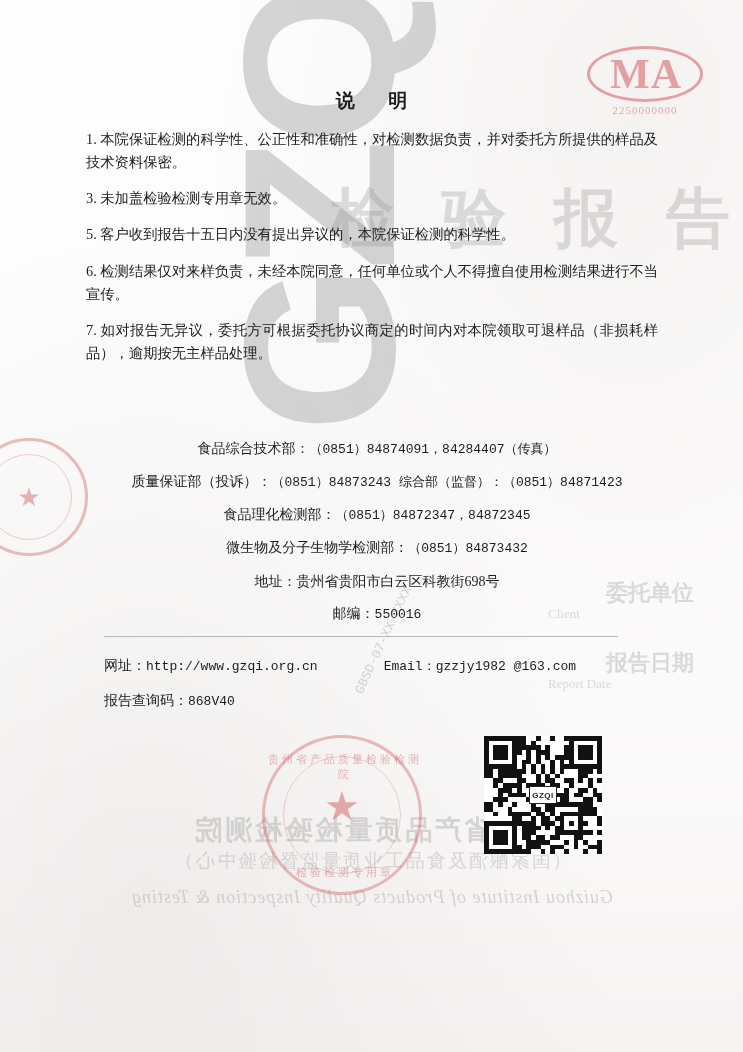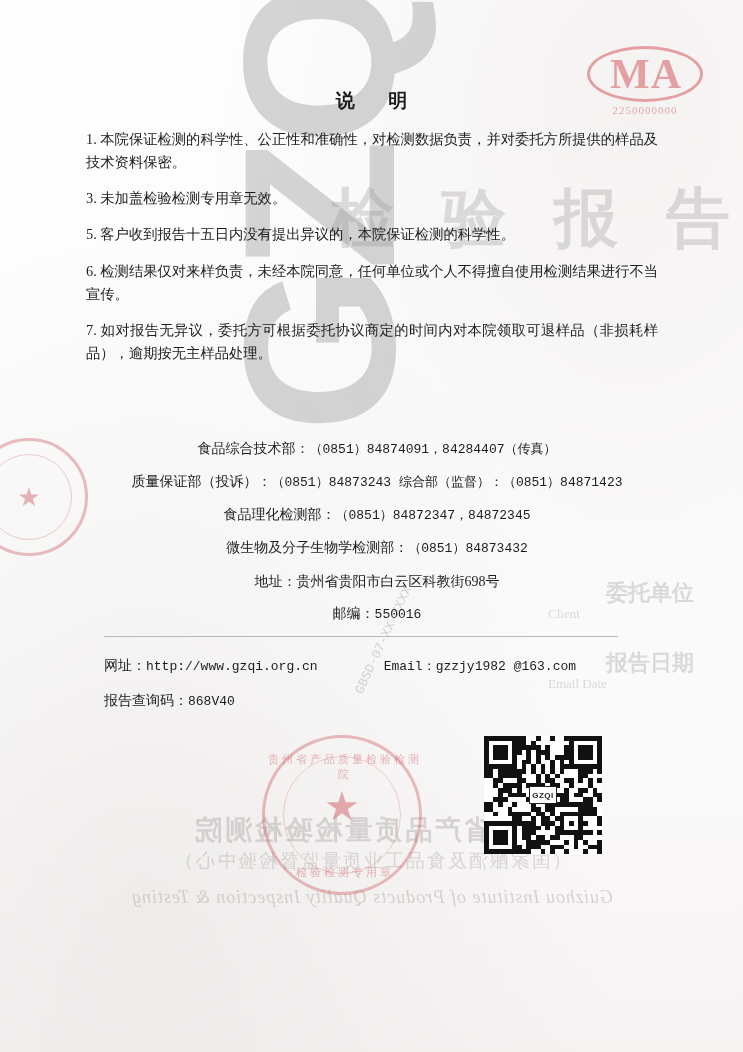--- a/index.html
+++ b/index.html
@@ -306,21 +306,21 @@
 
   <div class="wm wm-gzqi">GZQI</div>
 
   <div class="wm-cn-big">检验报告</div>
 
   <div class="wm-bottom-cn">贵州省产品质量检验检测院</div>
   <div class="wm-bottom-cn2">（国家酿酒及食品工业质量监督检验中心）</div>
   <div class="wm-bottom-en">Guizhou Institute of Products Quality Inspection &amp; Testing</div>
 
   <div class="wm-side-label" style="left:548px; top:606px;">Client</div>
-  <div class="wm-side-label" style="left:548px; top:676px;">Email Date</div>
+  <div class="wm-side-label" style="left:548px; top:676px;">Report Date</div>
   <div class="wm-side-label" style="left:606px; top:578px; font-size:22px; font-weight:700;">委托单位</div>
   <div class="wm-side-label" style="left:606px; top:648px; font-size:22px; font-weight:700;">报告日期</div>
 
   <div class="wm-code">GBSD-07-XX-XXXX</div>
 
   <div class="cma">
     <div class="oval"></div>
     <div class="txt">MA</div>
     <div class="code">2250000000</div>
   </div>

